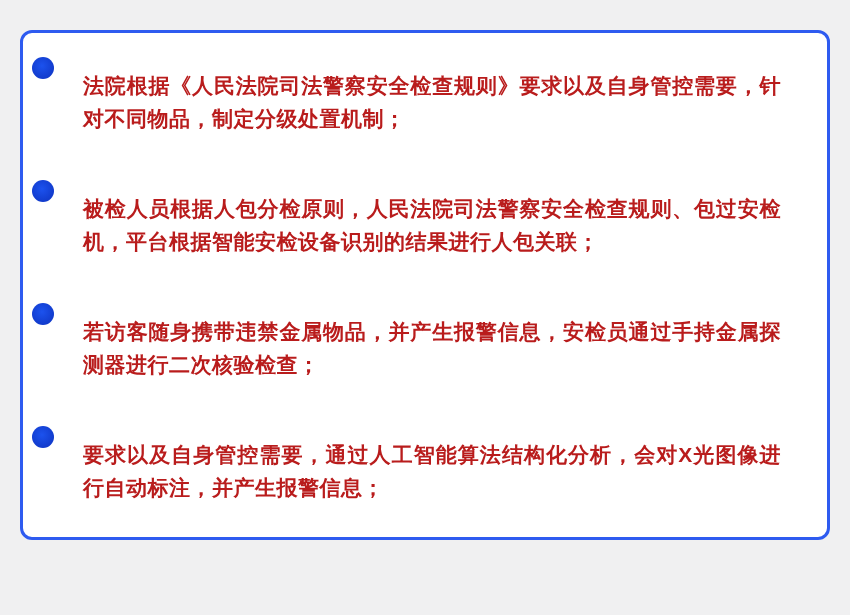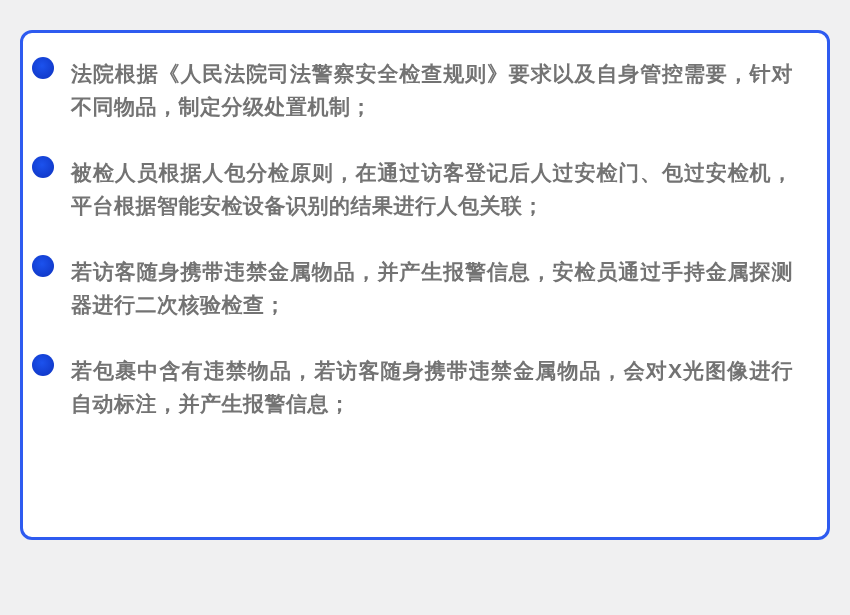--- a/index.html
+++ b/index.html
@@ -33,48 +33,48 @@
   }
   .bullet {
     flex: 0 0 22px;
     width: 22px;
     height: 22px;
     border-radius: 50%;
     background: radial-gradient(circle at 45% 40%, #1c52ee 0%, #1038c8 80%);
     margin: 4px 13px 0 0;
   }
   .item-text {
-    margin: 4px;
+    margin: 16px;
     font-size: 21px;
     line-height: 33px;
     font-weight: 700;
-    color: #737373;
+    color: #b91c1c;
     letter-spacing: 0.5px;
     text-align: justify;
   }
 </style>
 </head>
 <body>
 
 <div class="card">
 
   <div class="item">
     <span class="bullet"></span>
     <p class="item-text">法院根据《人民法院司法警察安全检查规则》要求以及自身管控需要，针对不同物品，制定分级处置机制；</p>
   </div>
 
   <div class="item">
     <span class="bullet"></span>
-    <p class="item-text">被检人员根据人包分检原则，在通过访客登记后人过安检门、包过安检机，平台根据智能安检设备识别的结果进行人包关联；</p>
+    <p class="item-text">被检人员根据人包分检原则，人民法院司法警察安全检查规则、包过安检机，平台根据智能安检设备识别的结果进行人包关联；</p>
   </div>
 
   <div class="item">
     <span class="bullet"></span>
     <p class="item-text">若访客随身携带违禁金属物品，并产生报警信息，安检员通过手持金属探测器进行二次核验检查；</p>
   </div>
 
   <div class="item">
     <span class="bullet"></span>
-    <p class="item-text">若包裹中含有违禁物品，若访客随身携带违禁金属物品，会对X光图像进行自动标注，并产生报警信息；</p>
+    <p class="item-text">要求以及自身管控需要，通过人工智能算法结构化分析，会对X光图像进行自动标注，并产生报警信息；</p>
   </div>
 
 
 </div>
 
 </body></html>

